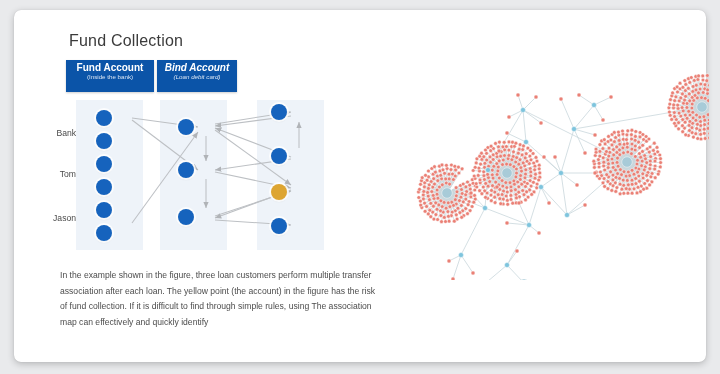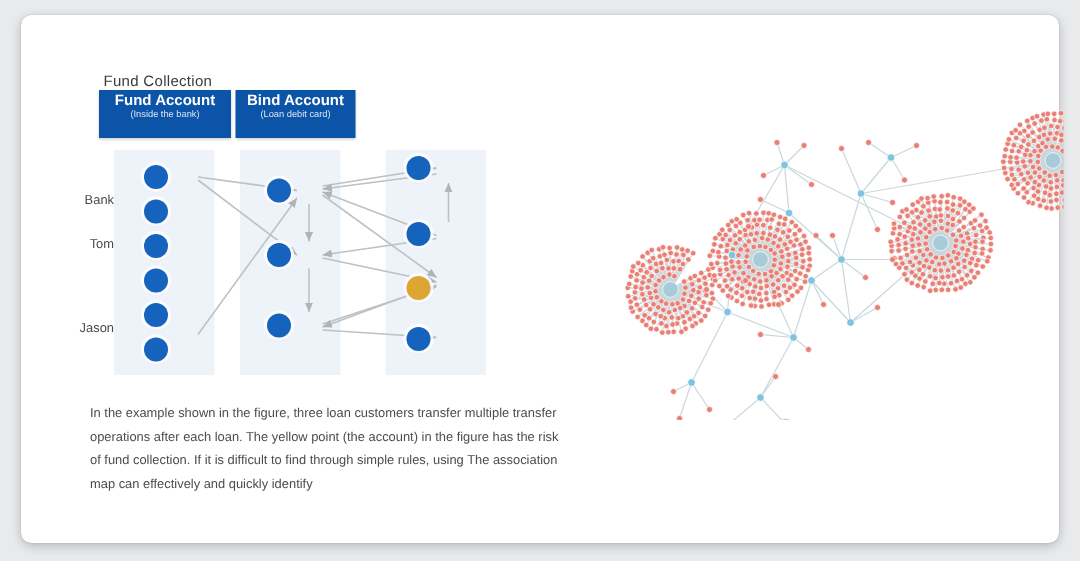--- a/index.html
+++ b/index.html
@@ -13,22 +13,22 @@
 
   .card{
     position:absolute;left:14px;top:10px;
     width:692px;height:352px;
     background:#ffffff;
     border-radius:7px;
     box-shadow:0 2px 7px rgba(0,0,0,.22), 0 0 1px rgba(0,0,0,.18);
   }
 
   .title{
-    position:absolute;left:55px;top:39px;
-    font-size:10px;color:#3b3b3b;letter-spacing:.2px;
+    position:absolute;left:55px;top:22px;
+    font-size:16px;color:#3b3b3b;letter-spacing:.2px;
     white-space:nowrap;
   }
 
   
   .panel{position:absolute;left:30px;top:50px;width:330px;height:200px;}
 
   .band{position:absolute;top:40px;height:150px;background:#eef3f9;}
   .band.b1{left:32px;width:67px;}
   .band.b2{left:116px;width:67px;}
   .band.b3{left:213px;width:67px;}
@@ -36,21 +36,21 @@
   .hdr{
     position:absolute;top:0;height:32px;
     background:#0b54a8;
     color:#ffffff;text-align:center;
     box-sizing:border-box;padding-top:3px;
     box-shadow:0 1px 2px rgba(0,0,0,.2);
   }
   .hdr .t1{font-size:10px;font-weight:bold;line-height:10px;white-space:nowrap;}
   .hdr .t2{font-size:6.2px;line-height:8px;color:#dbe6f4;}
   .hdr.h1{left:22px;width:88px;}
-  .hdr.h2{left:113px;width:80px;}
+  .hdr.h2{left:113px;width:80px;font-style:italic;}
   .hdr.h3{left:206px;width:86px;}
 
   .rowlab{
     position:absolute;left:0;width:32px;text-align:right;
     font-size:8.6px;color:#4a4a4a;white-space:nowrap;
   }
 
   .node{
     position:absolute;width:16px;height:16px;border-radius:50%;
     background:#1663bd;
@@ -88,21 +88,21 @@
       <div class="hdr h1">
         <div class="t1">Fund Account</div>
         <div class="t2">(Inside the bank)</div>
       </div>
       <div class="hdr h2">
         <div class="t1">Bind Account</div>
         <div class="t2">(Loan debit card)</div>
       </div>
 
       <div class="rowlab" style="top:68px">Bank</div>
-      <div class="rowlab" style="top:97px">Tom</div>
+      <div class="rowlab" style="top:109px">Tom</div>
       <div class="rowlab" style="top:153px">Jason</div>
 
       <svg class="edges" viewBox="0 0 330 200">
         <defs>
           <marker id="ah" markerWidth="7" markerHeight="7" refX="6" refY="2.6" orient="auto">
             <path d="M0,0 L6,2.6 L0,5.2 z" fill="#b0b3b7"></path>
           </marker>
         </defs>
         <g stroke="#bdc0c4" stroke-width="1.05" fill="none" marker-end="url(#ah)">
 
@@ -138,21 +138,21 @@
       <div class="node" style="left:134px;top:59px"></div>
       <div class="node" style="left:134px;top:102px"></div>
       <div class="node" style="left:134px;top:149px"></div>
 
       <div class="node" style="left:227px;top:44px"></div>
       <div class="node" style="left:227px;top:88px"></div>
       <div class="node yellow" style="left:227px;top:124px"></div>
       <div class="node" style="left:227px;top:158px"></div>
     </div>
 
-    <div class="caption">In the example shown in the figure, three loan customers transfer multiple transfer operations after each loan. The yellow point (the account) in the figure has the risk of fund collection. If it is difficult to find through simple rules, using The association map can effectively and quickly identify</div>
+    <div class="caption">In the example shown in the figure, three loan customers perform multiple transfer association after each loan. The yellow point (the account) in the figure has the risk of fund collection. If it is difficult to find through simple rules, using The association map can effectively and quickly identify</div>
 
     <div class="graph">
       <svg class="net" viewBox="0 0 320 215">
         <g id="net-edges" stroke="#c9d7dc" stroke-width=".8" fill="none">
             <line x1="58.0" y1="128.0" x2="67.1" y2="122.7"></line>
             <line x1="58.0" y1="128.0" x2="68.0" y2="126.8"></line>
             <line x1="58.0" y1="128.0" x2="67.3" y2="130.8"></line>
             <line x1="58.0" y1="128.0" x2="66.3" y2="134.7"></line>
             <line x1="58.0" y1="128.0" x2="62.7" y2="137.2"></line>
             <line x1="58.0" y1="128.0" x2="59.2" y2="137.8"></line>

